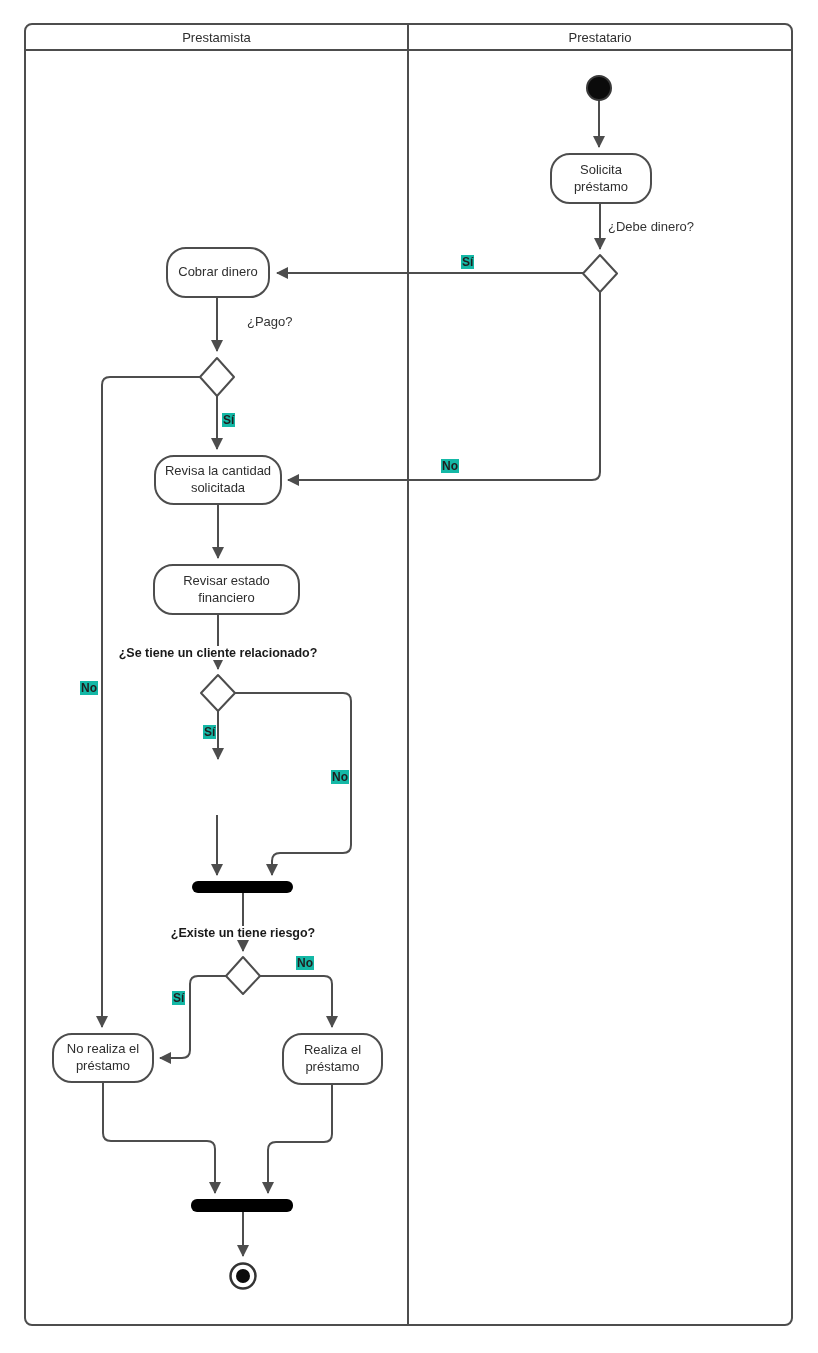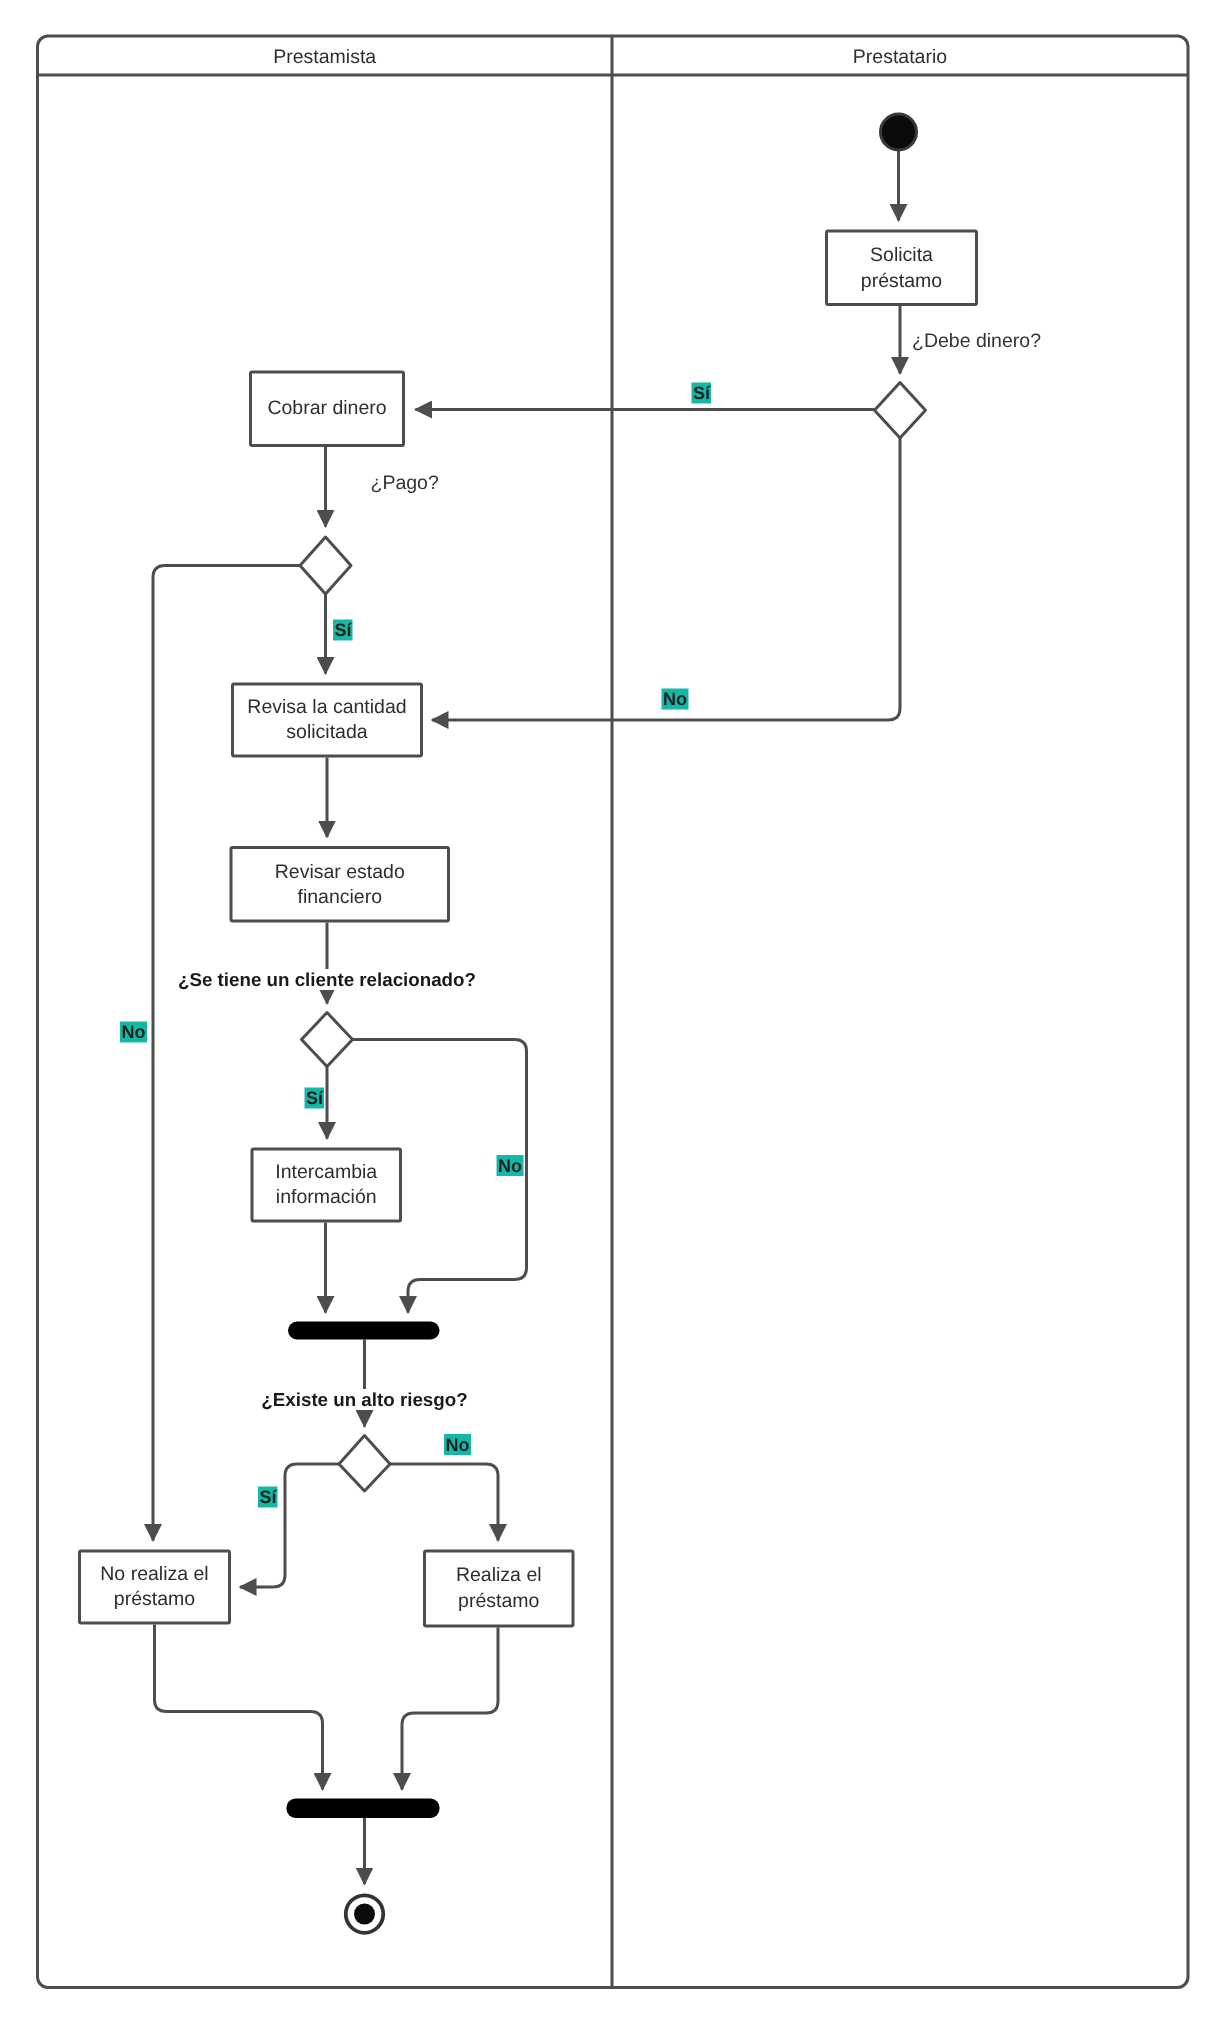--- a/index.html
+++ b/index.html
@@ -6,21 +6,21 @@
   .canvas{
     position:relative;width:818px;height:1353px;background:#ffffff;
     font-family:"Liberation Sans",sans-serif;color:#2e2e2e;overflow:hidden;
   }
   svg.layer{position:absolute;left:0;top:0;width:818px;height:1353px;}
   .lane-header{
     position:absolute;top:24px;height:26px;display:flex;align-items:center;justify-content:center;
     font-size:13px;color:#2e2e2e;
   }
   .node{
-    position:absolute;box-sizing:border-box;border:2px solid #4d4d4d;border-radius:2px;background:#ffffff;
+    position:absolute;box-sizing:border-box;border:2px solid #4d4d4d;border-radius:20px;background:#ffffff;
     display:flex;align-items:center;justify-content:center;text-align:center;
     font-size:13px;line-height:1.3;color:#2e2e2e;padding:2px 5px;
   }
   .edge-label{
     position:absolute;font-size:12px;font-weight:bold;color:#1f1f1f;white-space:nowrap;background:#14b8a6;padding:0 1px;
   }
   .q-label{
     position:absolute;font-size:13px;color:#333333;white-space:nowrap;background:#ffffff;padding:0 1px;
   }
   .q-label.bold{font-weight:bold;font-size:12.5px;color:#1a1a1a;}
@@ -81,28 +81,27 @@
     <circle cx="243" cy="1276" r="7" fill="#0b0b0b"></circle>
   </svg>
 
   <div class="lane-header" style="left:25px;width:383px;">Prestamista</div>
   <div class="lane-header" style="left:408px;width:384px;">Prestatario</div>
 
   <div class="node" style="left:550px;top:153px;width:102px;height:51px;">Solicita préstamo</div>
   <div class="node" style="left:166px;top:247px;width:104px;height:51px;">Cobrar dinero</div>
   <div class="node" style="left:154px;top:455px;width:128px;height:50px;">Revisa la cantidad solicitada</div>
   <div class="node" style="left:153px;top:564px;width:147px;height:51px;">Revisar estado financiero</div>
-  <div class="node" style="left:167px;top:765px;width:101px;height:50px;">Intercambia información</div>
   <div class="node" style="left:52px;top:1033px;width:102px;height:50px;">No realiza el préstamo</div>
   <div class="node" style="left:282px;top:1033px;width:101px;height:52px;">Realiza el préstamo</div>
 
   <div class="q-label" style="left:607px;top:219px;">¿Debe dinero?</div>
   <div class="q-label" style="left:222px;top:314px;margin-left:24px;">¿Pago?</div>
   <div class="q-label bold centerx" style="left:218px;top:633px;">¿Se tiene un cliente relacionado?</div>
-  <div class="q-label bold centerx" style="left:243px;top:913px;">¿Existe un alto riesgo?</div>
+  <div class="q-label bold centerx" style="left:243px;top:913px;">¿Existe un tiene riesgo?</div>
 
   <div class="edge-label" style="left:461px;top:255px;">Sí</div>
   <div class="edge-label" style="left:441px;top:459px;">No</div>
   <div class="edge-label" style="left:222px;top:413px;">Sí</div>
   <div class="edge-label" style="left:80px;top:681px;">No</div>
   <div class="edge-label" style="left:203px;top:725px;">Sí</div>
   <div class="edge-label" style="left:331px;top:770px;">No</div>
   <div class="edge-label" style="left:296px;top:956px;">No</div>
   <div class="edge-label" style="left:172px;top:991px;">Sí</div>
 

